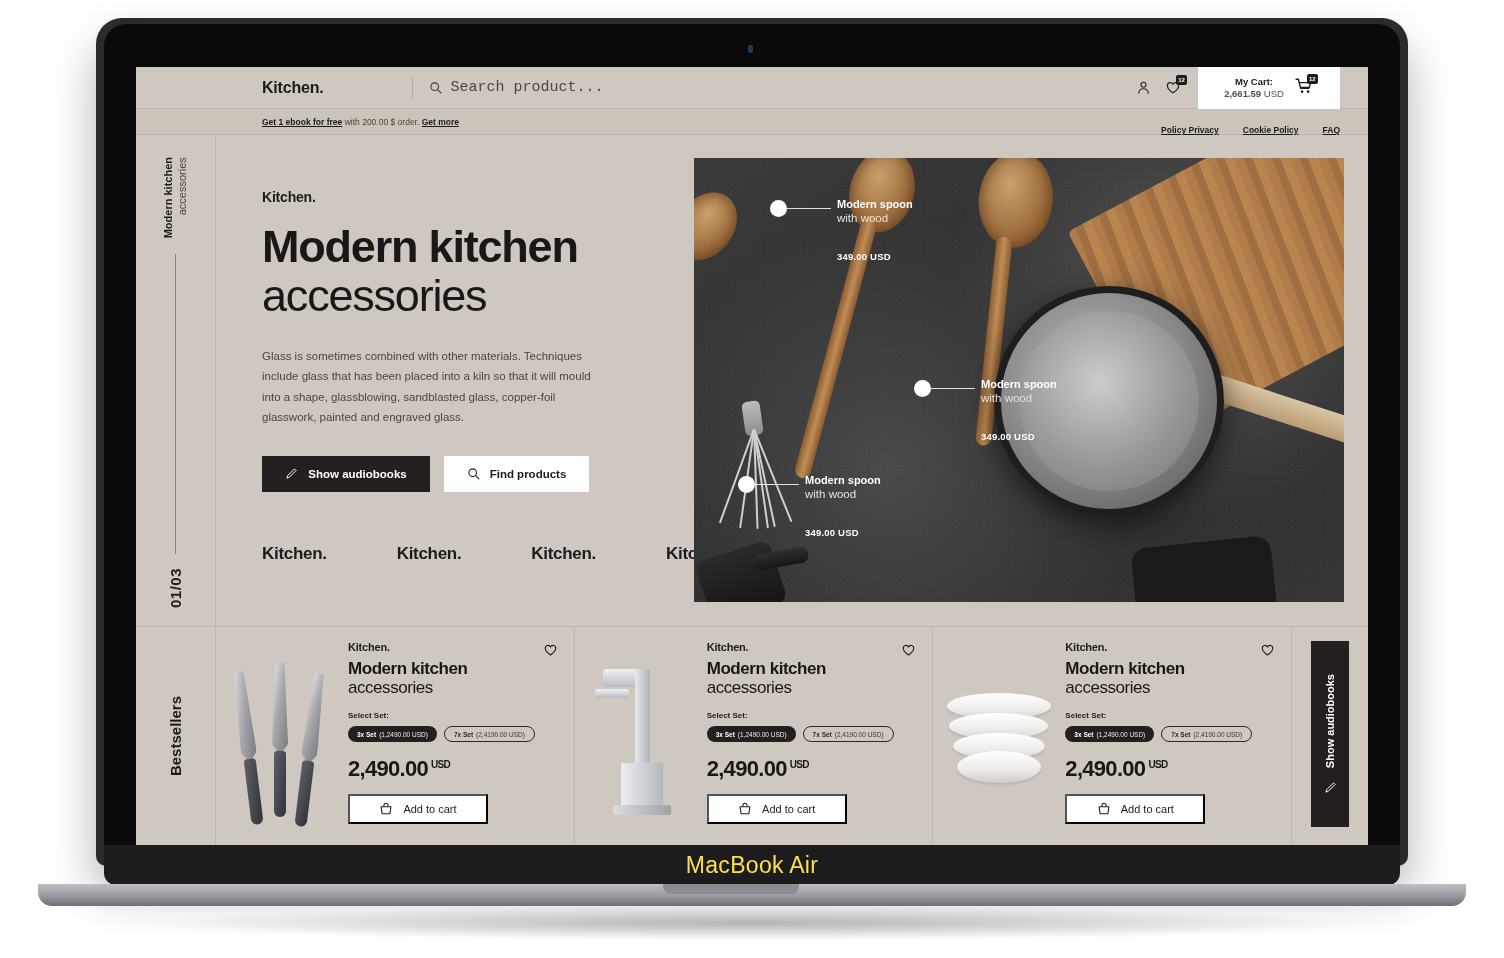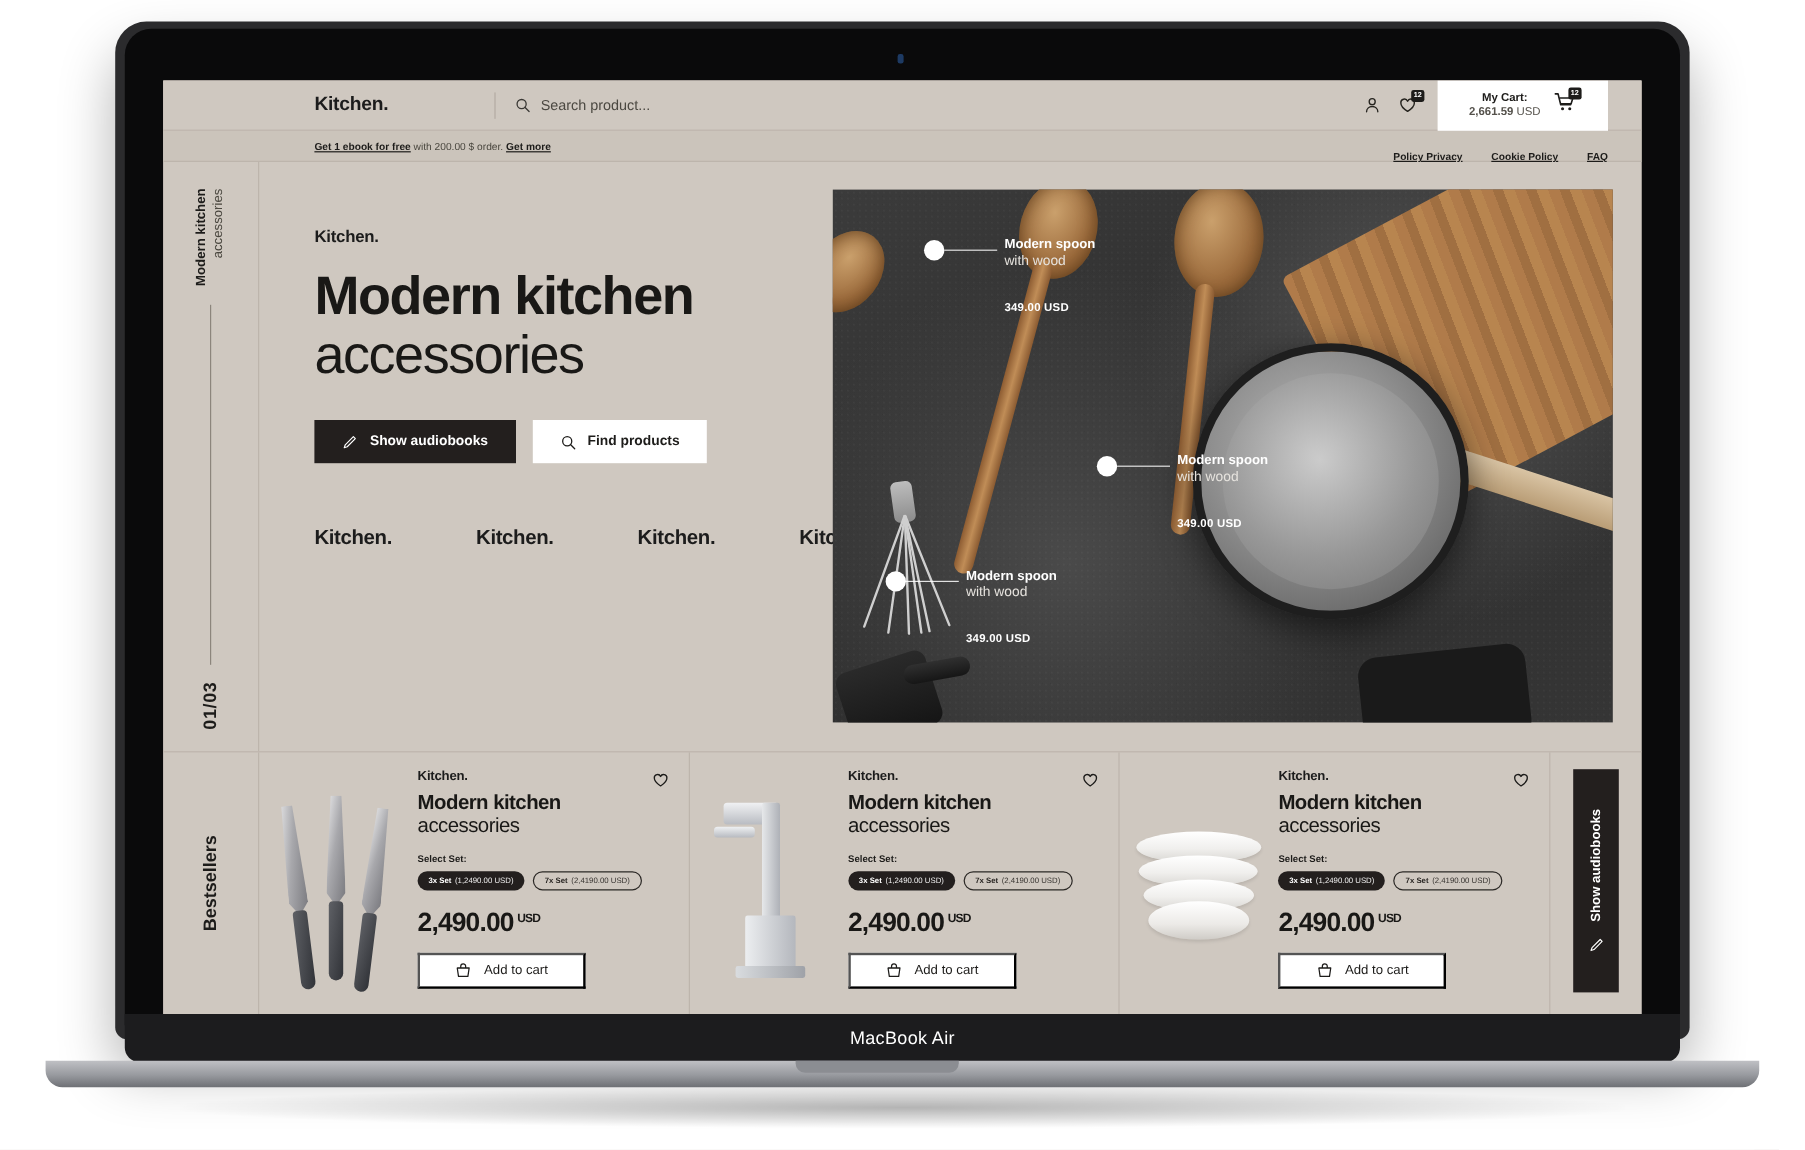--- a/index.html
+++ b/index.html
@@ -44,22 +44,22 @@
   }
   .laptop-chin {
     position: absolute;
     left: 104px; top: 845px;
     width: 1296px; height: 40px;
     background: #1c1c1e;
     border-radius: 0 0 12px 12px;
     display: flex; align-items: center; justify-content: center;
   }
   .chin-label {
-    color: #ffffff;
-    font-size: 15px;
+    color: #fde047;
+    font-size: 23px;
     letter-spacing: .3px;
   }
   .laptop-base {
     position: absolute;
     left: 38px; top: 884px;
     width: 1428px; height: 22px;
     background: linear-gradient(180deg,#bfc0c4 0%, #97999e 55%, #6e7075 100%);
     border-radius: 0 0 14px 14px;
   }
   .base-notch {
@@ -106,21 +106,21 @@
     content:""; position:absolute; left:0; top:0;
     width:6px; height:6px; border-right:1.4px solid #3a3834; border-bottom:1.4px solid #3a3834;
     transform: rotate(45deg);
   }
   .search-wrap {
     margin-left: 88px; display:flex; align-items:center; gap:9px;
     border-left: 1px solid #b3aba2; padding-left: 16px; height: 22px;
   }
   .search-input {
     border:0; background:transparent; outline:none;
-    font-family:Liberation Sans, sans-serif; font-size:12px; color:#4b4841; width: 210px;
+    font-family:Liberation Mono, monospace; font-size:15px; color:#4b4841; width: 210px;
   }
   .search-input::placeholder { color:#4b4841; }
   .nav-right { margin-left:auto; display:flex; align-items:center; height:42px; }
   .icon-btn { width: 30px; height: 42px; display:flex; align-items:center; justify-content:center; position:relative; }
   .badge {
     position:absolute; top:8px; right:1px;
     min-width: 11px; height: 10px; padding: 0 2px;
     background:#1d1c1a; color:#fff; font-size:6px; font-weight:700;
     border-radius:2px; display:flex; align-items:center; justify-content:center;
     line-height:1;
@@ -467,20 +467,21 @@
             <span>accessories</span>
           </div>
           <div class="rail-line"></div>
           <div class="rail-count">01/03</div>
         </div>
 
         <div class="hero-left">
           <div class="hero-kicker">Kitchen.</div>
           <div class="hero-h1">Modern kitchen</div>
           <div class="hero-h2">accessories</div>
+          <div class="hero-p">Glass is sometimes combined with other materials. Techniques include glass that has been placed into a kiln so that it will mould into a shape, glassblowing, sandblasted glass, copper-foil glasswork, painted and engraved glass.</div>
 
           <div class="hero-btns">
             <button class="btn btn-dark">
               <svg width="13" height="13" viewBox="0 0 24 24" fill="none">
                 <path d="M17.5 3.5l3 3L8 19l-4.5 1.5L5 16 17.5 3.5z" stroke="#ffffff" stroke-width="1.8" stroke-linejoin="round"></path>
               </svg>
               <span>Show audiobooks</span>
             </button>
             <button class="btn btn-light">
               <svg width="13" height="13" viewBox="0 0 24 24" fill="none">

